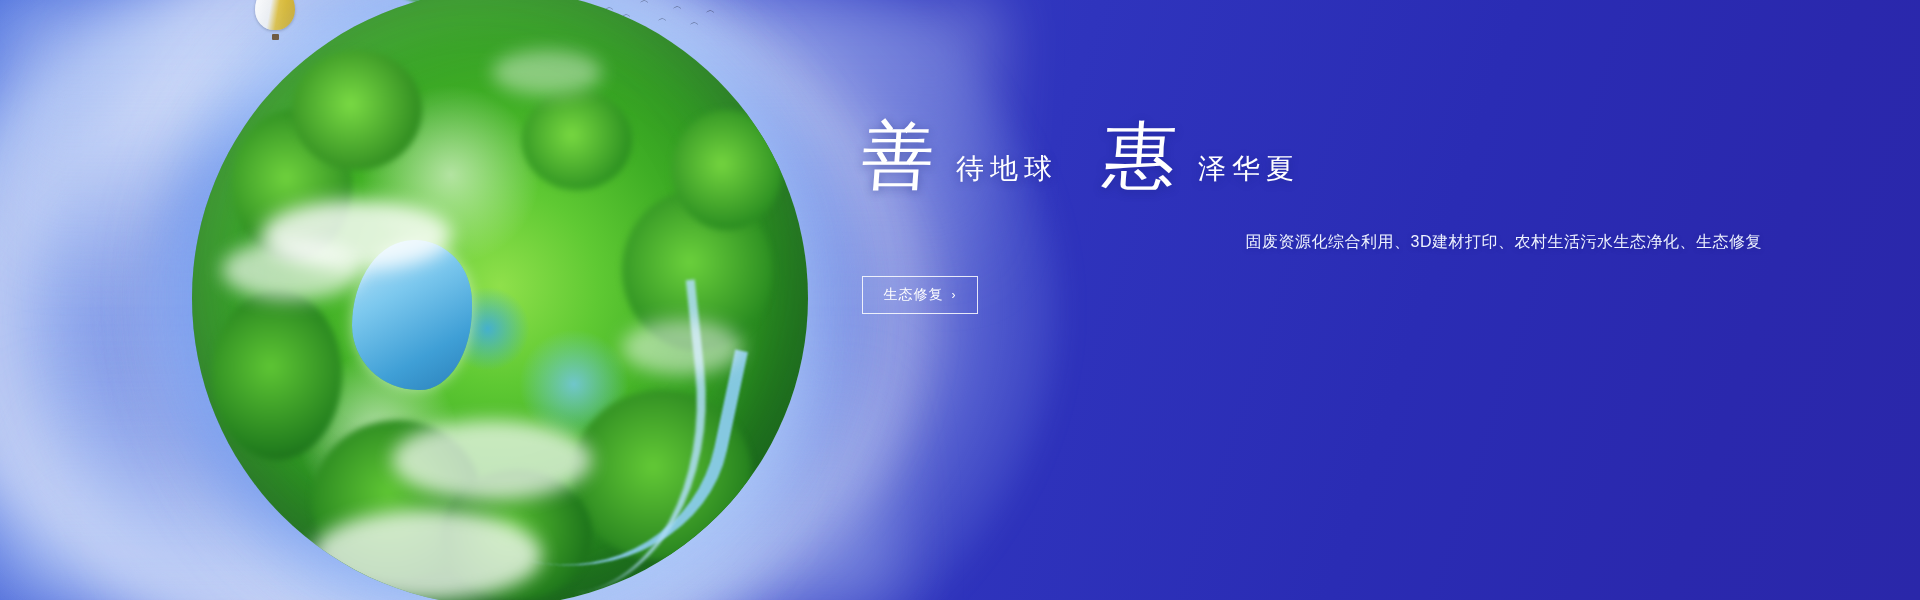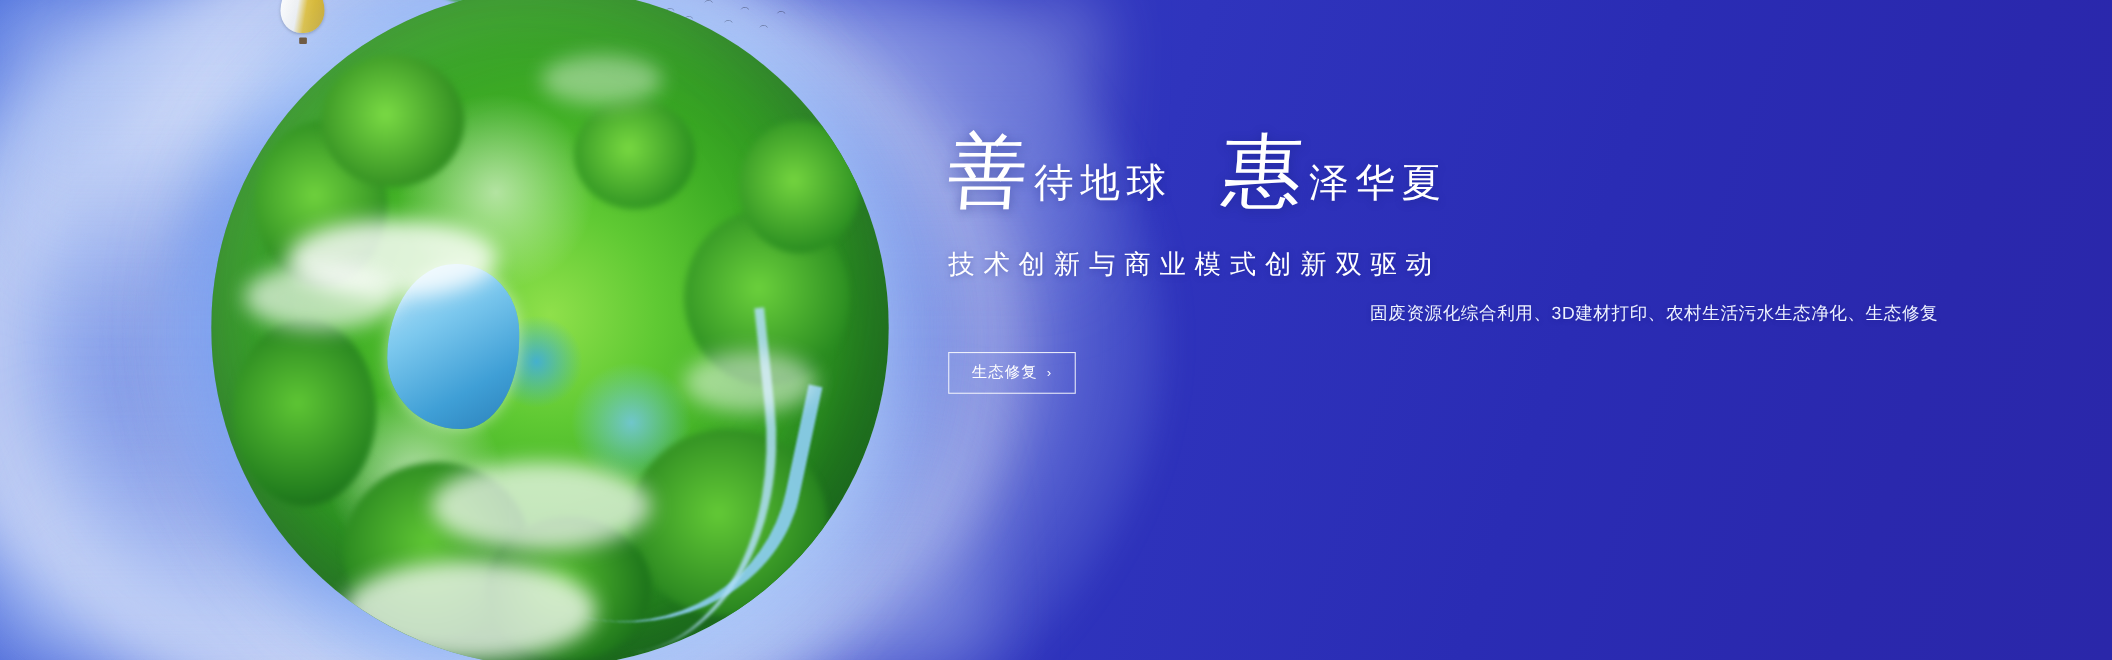--- a/index.html
+++ b/index.html
@@ -141,23 +141,23 @@
   }
   .big-char{
     font-family:"Liberation Serif","DejaVu Serif",serif;
     font-size:72px;line-height:72px;font-weight:400;
     display:inline-block;vertical-align:baseline;
     transform:skewX(-4deg);
     text-shadow:0 2px 10px rgba(20,30,120,0.45);
   }
   .small-chars{
     font-family:"Liberation Serif","DejaVu Serif",serif;
-    font-size:36px;line-height:36px;font-weight:400;letter-spacing:6px;
+    font-size:28px;line-height:36px;font-weight:400;letter-spacing:6px;
     display:inline-block;vertical-align:baseline;
-    margin-left:6px;position:relative;top:-2px;
+    margin-left:22px;position:relative;top:-2px;
     text-shadow:0 2px 8px rgba(20,30,120,0.4);
   }
   .gap{display:inline-block;width:46px;}
   .subtitle{
     margin-top:14px;
     color:#ffffff;font-size:24px;line-height:30px;letter-spacing:8px;
     font-weight:400;white-space:nowrap;
     text-shadow:0 1px 6px rgba(20,30,120,0.35);
   }
   .desc{
@@ -230,21 +230,20 @@
       <div class="pcloud" style="left:120px;top:520px;width:230px;height:90px;opacity:.9;"></div>
     </div>
   </div>
 
   <div id="content">
 
     <div class="headline">
       <span class="big-char">善</span><span class="small-chars">待地球</span><span class="gap"></span><span class="big-char">惠</span><span class="small-chars">泽华夏</span>
     </div>
 
-    <div class="subtitle">技术创新与商业模式创新双驱动</div>
 
     <div class="desc">固废资源化综合利用、3D建材打印、农村生活污水生态净化、生态修复</div>
 
     <div class="cta">
       <span>生态修复</span>
       <span class="chev">›</span>
     </div>
 
   </div>
 </div>

